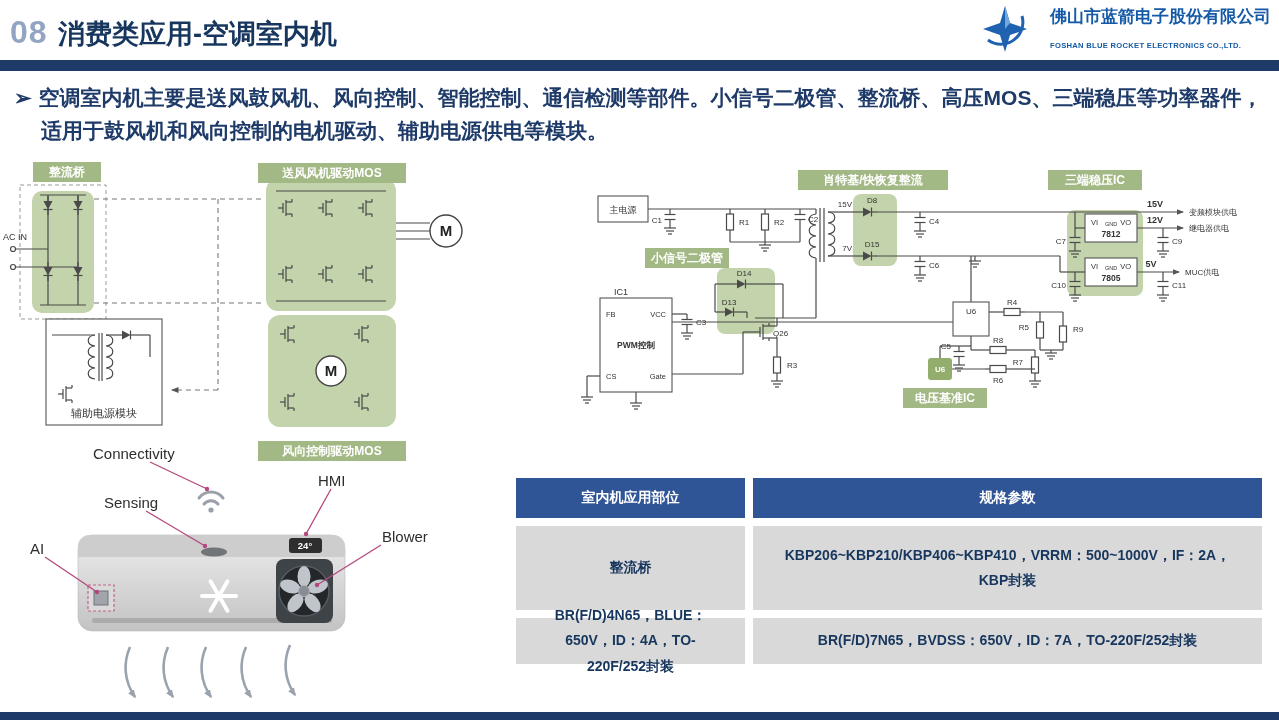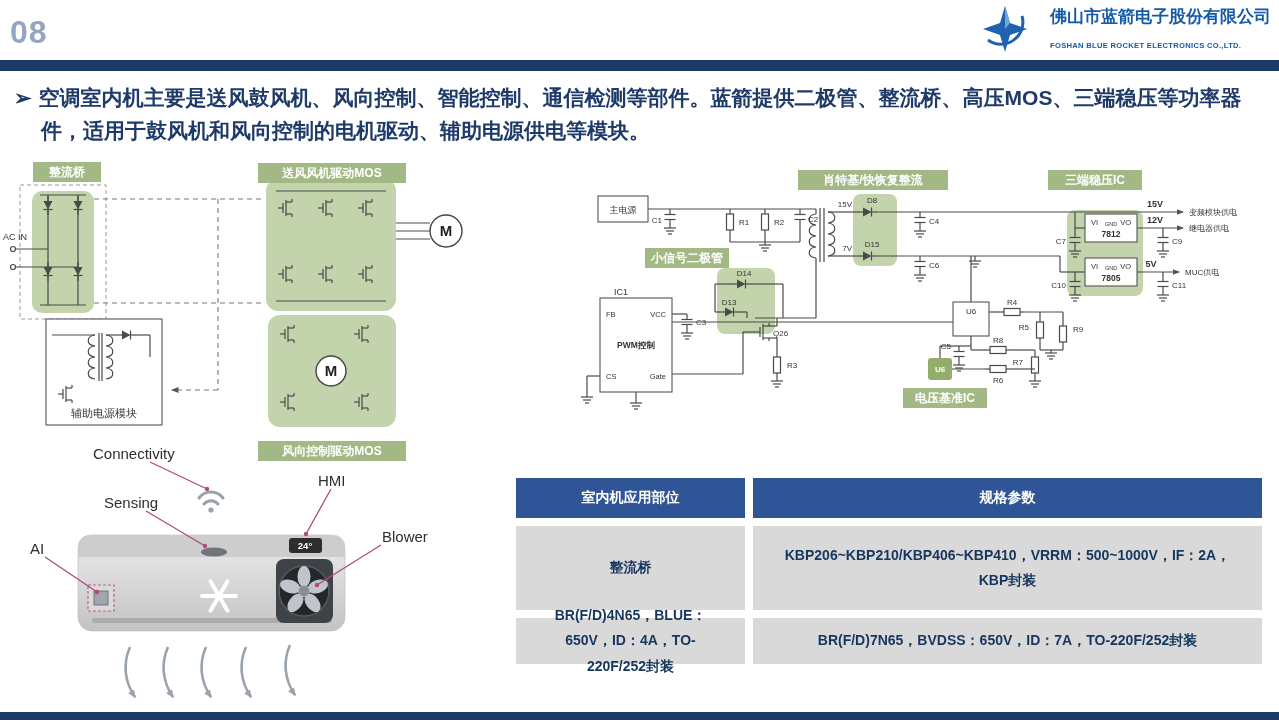--- a/index.html
+++ b/index.html
@@ -48,36 +48,37 @@
   .t-c{background:#D9D9D9;color:#17365D;display:flex;align-items:center;justify-content:center;font-weight:bold;font-size:14px;text-align:center;line-height:1.8;padding:0 28px}
   .part2{grid-row:3/5;grid-column:1}
   .bottom-bar{position:absolute;left:0;bottom:0;width:100%;height:8px;background:#1E3A68}
 </style>
 </head>
 <body>
 
 <div class="slide">
 
   <span class="num">08</span>
+  <span class="title">消费类应用-空调室内机</span>
 
   <div class="logo">
     <svg width="48" height="48" viewBox="0 0 48 48">
       <path d="M24,1 L29,18 L46,24 L29,30 L24,47 L19,30 L2,24 L19,18 Z" fill="#1E62B0"></path>
       <path d="M24,1 L29,18 L24,24 Z" fill="#6FA8DC"></path>
       <path d="M7,35 A22,22 0 0 0 41,11" stroke="#1E62B0" stroke-width="3" fill="none"></path>
     </svg>
     <div class="logo-text">
       <div class="cn">佛山市蓝箭电子股份有限公司</div>
       <div class="en">FOSHAN BLUE ROCKET ELECTRONICS CO.,LTD.</div>
     </div>
   </div>
 
   <div class="bar"></div>
 
-  <div class="intro"><span class="bullet">➢</span><span>空调室内机主要是送风鼓风机、风向控制、智能控制、通信检测等部件。蓝箭提供二极管、整流桥、高压MOS、三端稳压等功率器件，适用于鼓风机和风向控制的电机驱动、辅助电源供电等模块。</span></div>
+  <div class="intro"><span class="bullet">➢</span><span>空调室内机主要是送风鼓风机、风向控制、智能控制、通信检测等部件。小信号二极管、整流桥、高压MOS、三端稳压等功率器件，适用于鼓风机和风向控制的电机驱动、辅助电源供电等模块。</span></div>
 
   <svg class="lp" width="480" height="560" viewBox="0 0 480 560">
     <defs>
       <linearGradient id="acg" x1="0" y1="0" x2="0" y2="1">
         <stop offset="0" stop-color="#ECECEC"></stop>
           <stop offset="1" stop-color="#C3C3C3"></stop>
       </linearGradient>
       <marker id="arrD" markerWidth="9" markerHeight="8" refX="6.5" refY="3" orient="auto" markerUnits="userSpaceOnUse">
           <path d="M0,0L7.5,3L0,6Z" fill="#555"></path>
         </marker>

